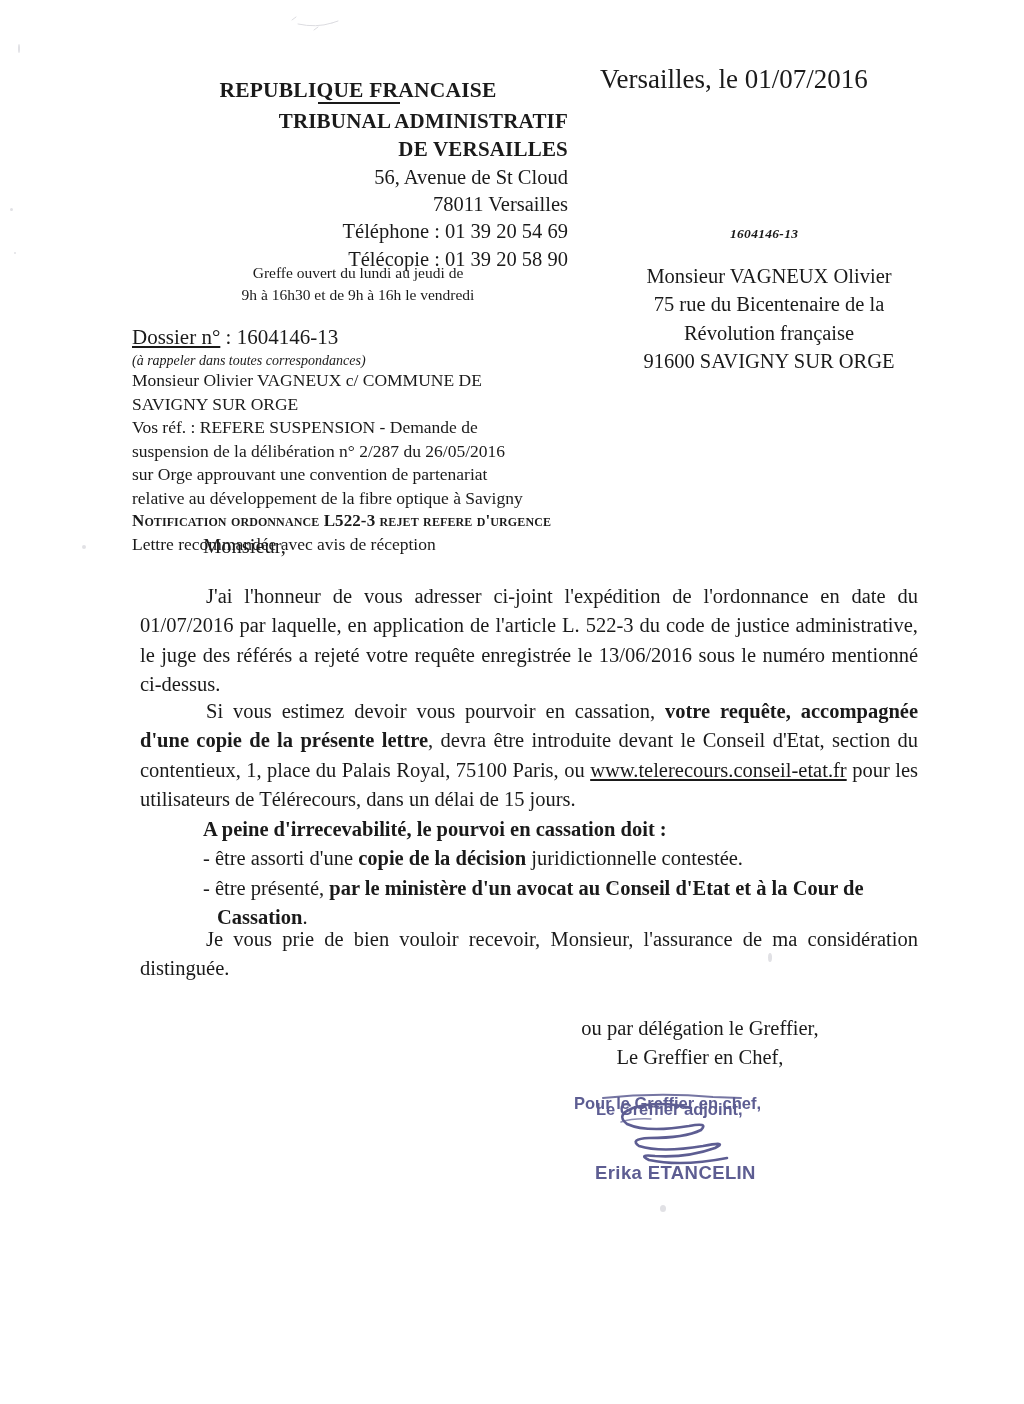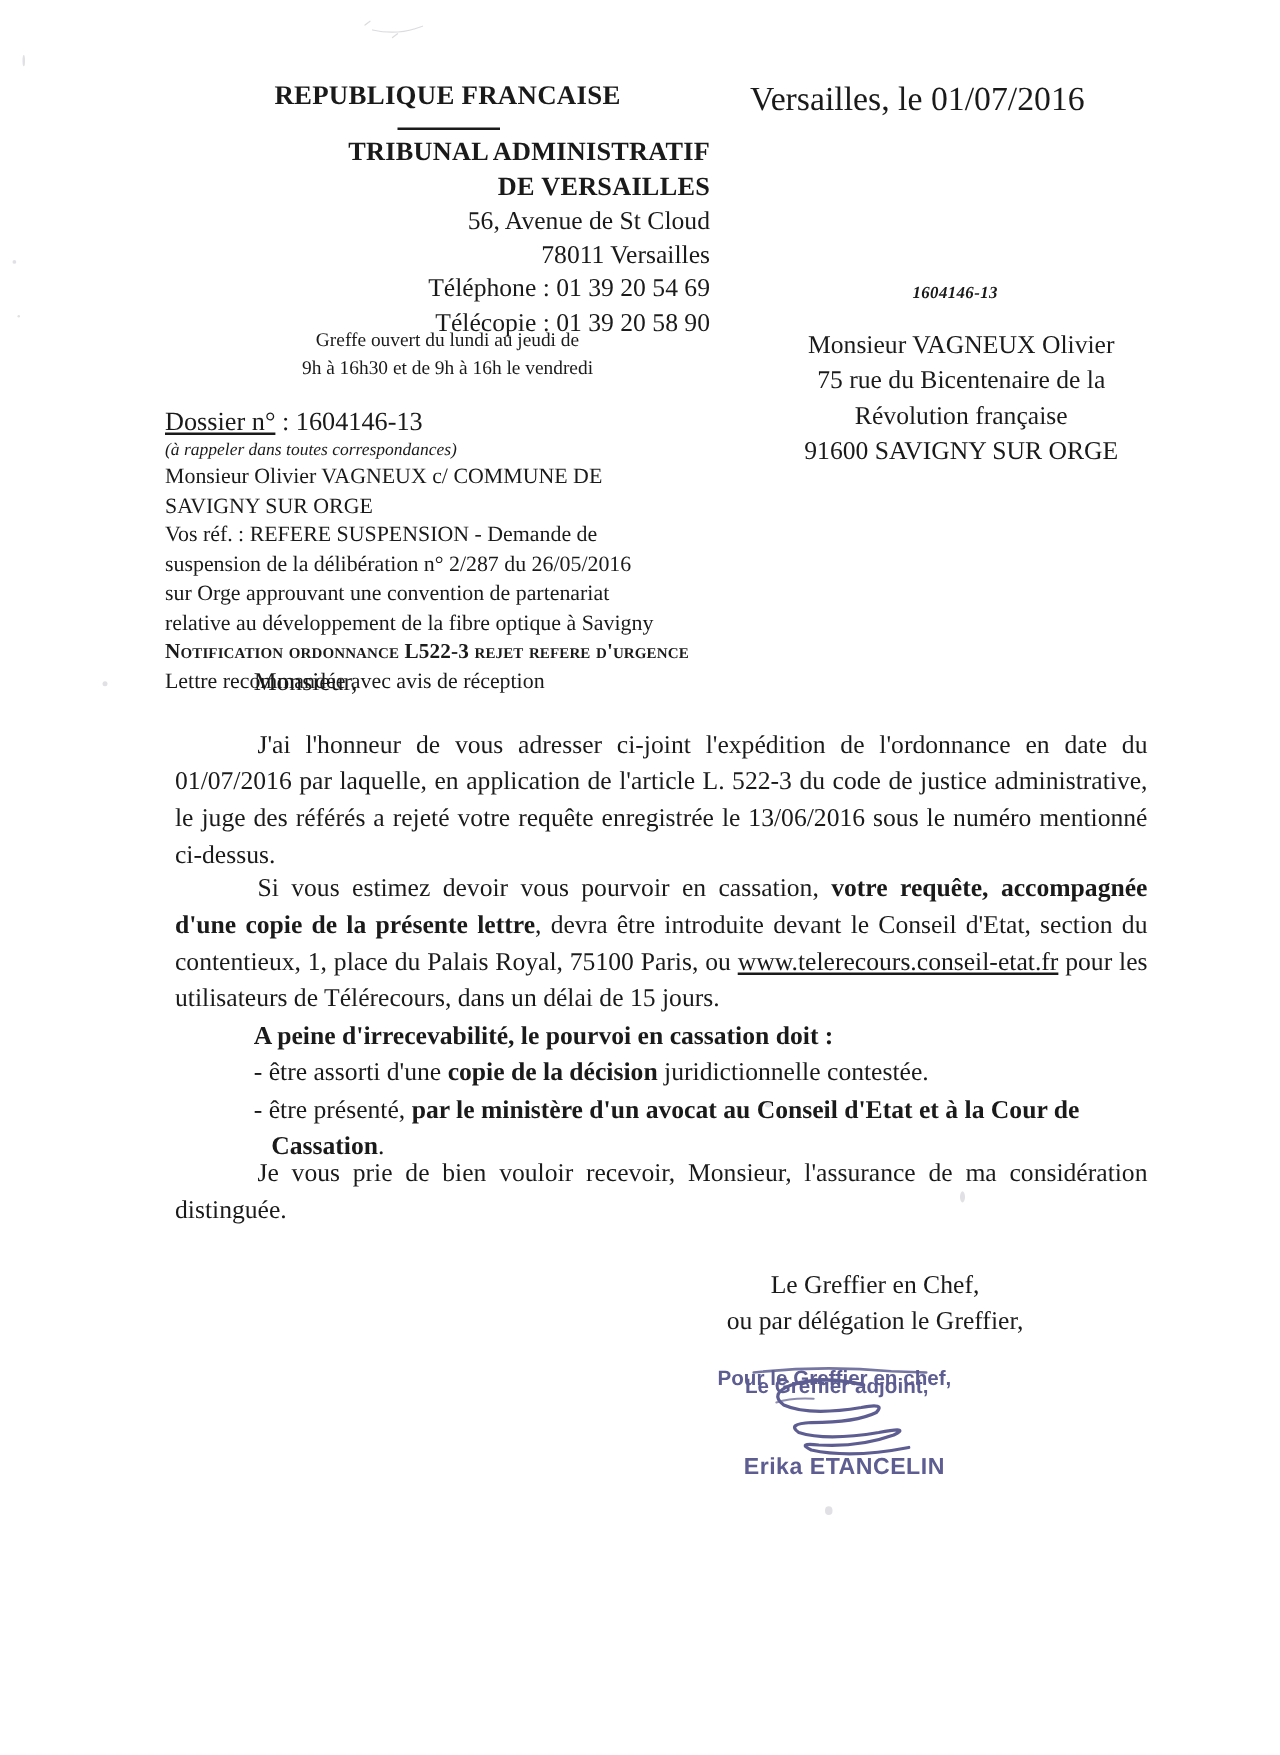--- a/index.html
+++ b/index.html
@@ -38,21 +38,21 @@
   }
 
   
   .hdr-row {
     position: absolute;
     left: 0; top: 62px;
     width: 1024px;
   }
   .republique {
     position: absolute;
-    left: 148px; top: 2px;
+    left: 148px; top: 16px;
     width: 420px;
     text-align: center;
     font-weight: bold;
     font-size: 21.5px;
     letter-spacing: .2px;
   }
   .date-line {
     position: absolute;
     left: 600px; top: 2px;
     width: 340px;
@@ -303,22 +303,22 @@
     <div class="nb-item">
       <span>- être présenté, </span><b>par le ministère d'un avocat au Conseil d'Etat et à la Cour de Cassation</b><span>.</span>
     </div>
   </div>
 
   <div class="para" id="para-4">
     <span class="indent"></span><span>Je vous prie de bien vouloir recevoir, Monsieur, l'assurance de ma considération distinguée.</span>
   </div>
 
   <div class="sig-title">
+    <div>ou par délégation le Greffier,</div>
     <div>Le Greffier en Chef,</div>
-    <div>ou par délégation le Greffier,</div>
   </div>
 
   <div class="stamp">
     <div class="stamp-l1">Pour le Greffier en chef,</div>
     <div class="stamp-l2">Le Greffier adjoint,</div>
 
     <svg class="sig-scribble" viewBox="0 0 250 90">
       <g fill="none" stroke="#5d5d92" stroke-linecap="round" stroke-linejoin="round">
         <path d="M40 10 Q95 4 150 9 L178 10" stroke-width="2.1" opacity=".85"></path>
         <path d="M128 20 Q96 12 70 20 Q52 27 64 36 Q84 45 126 38 Q146 34 138 42

